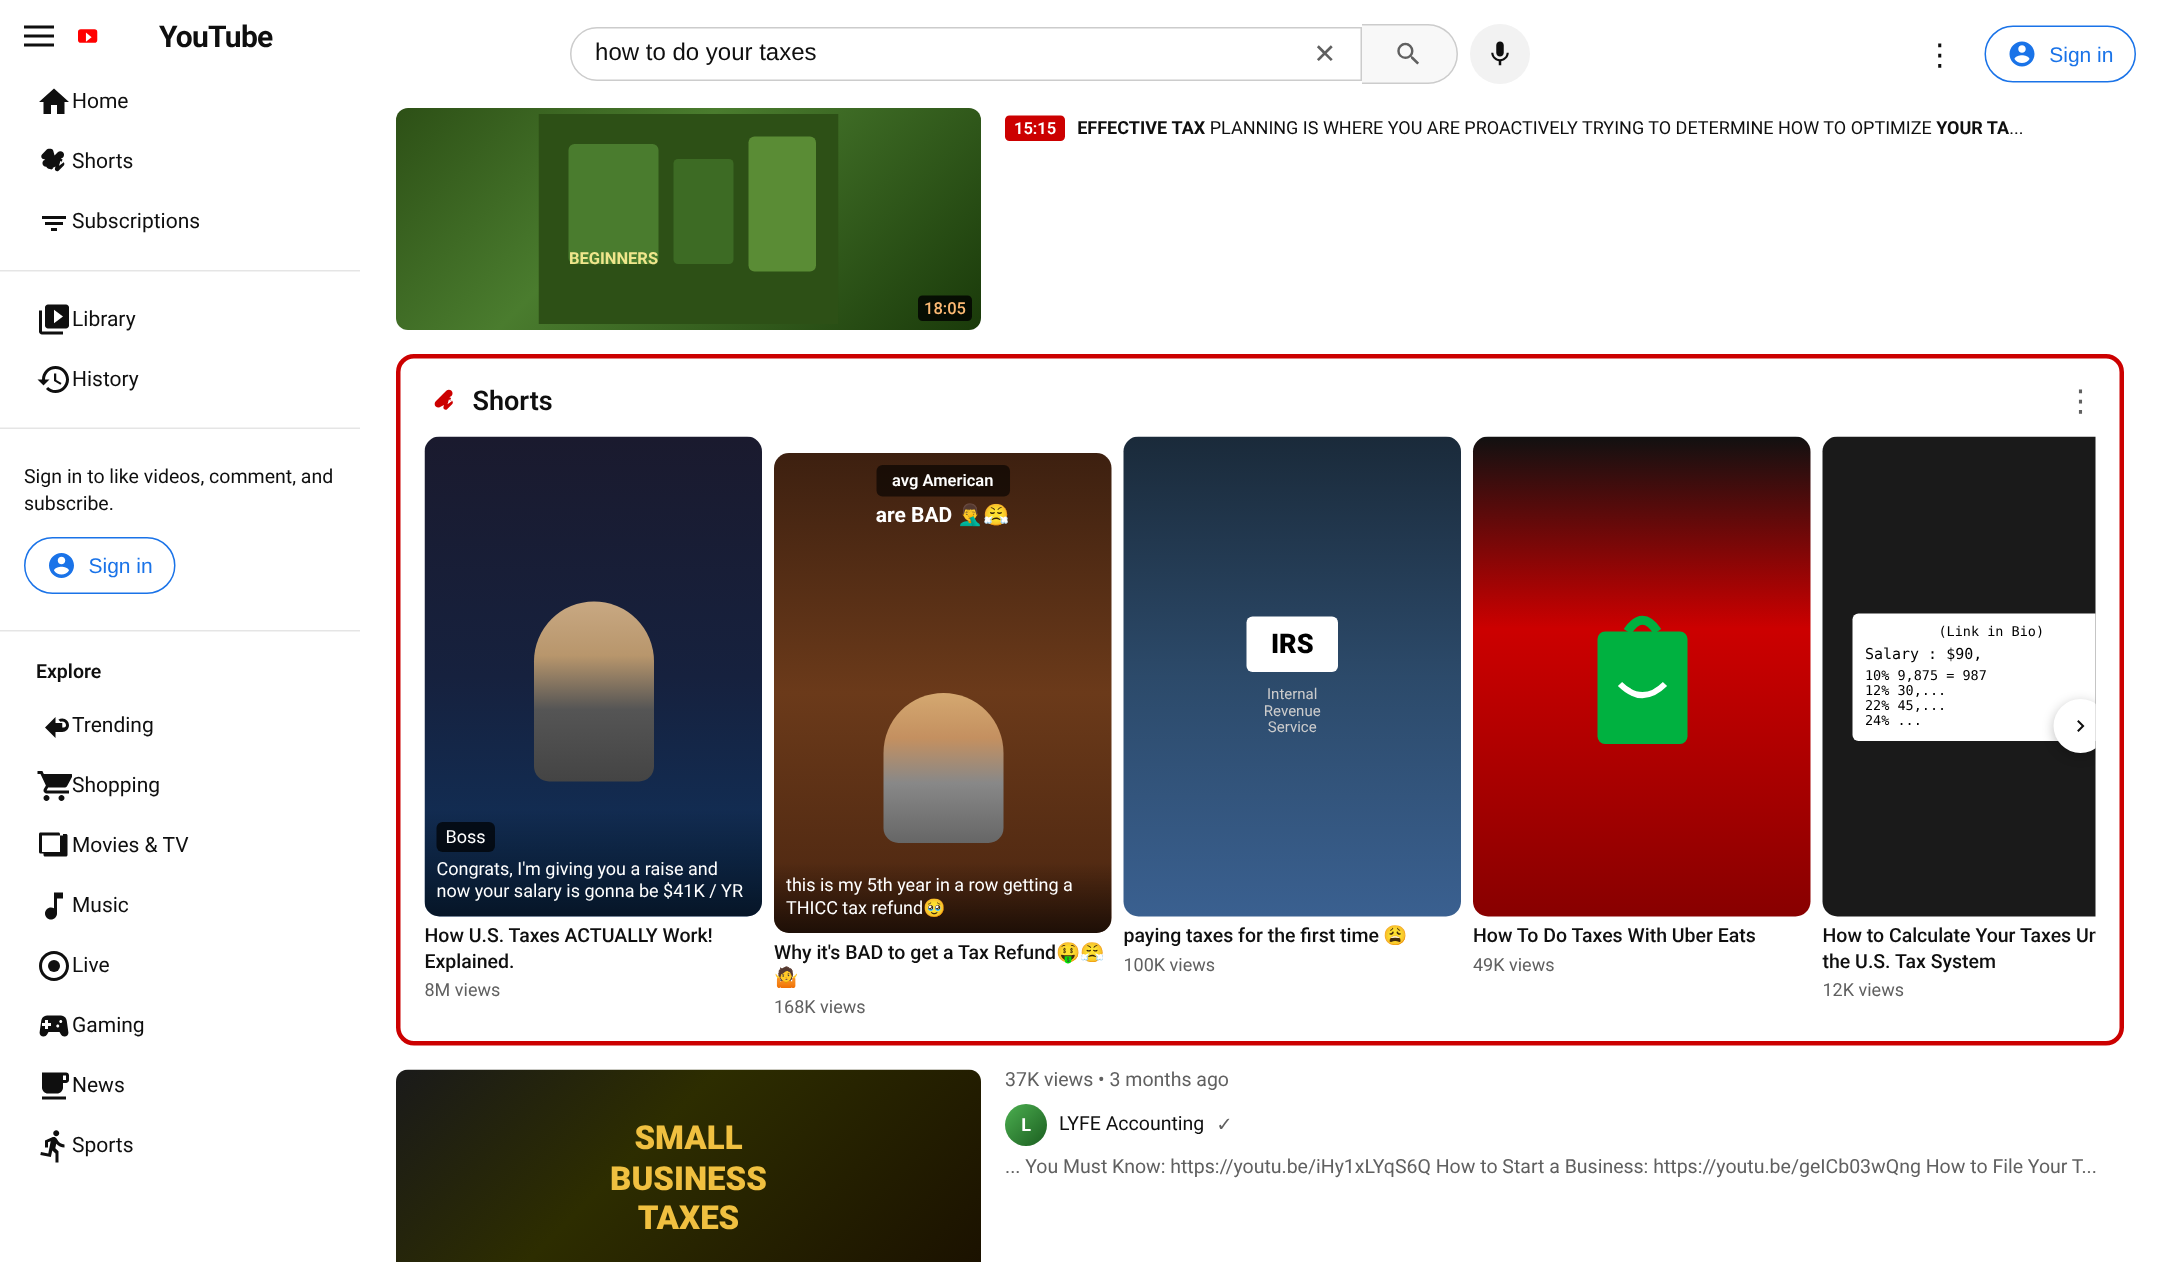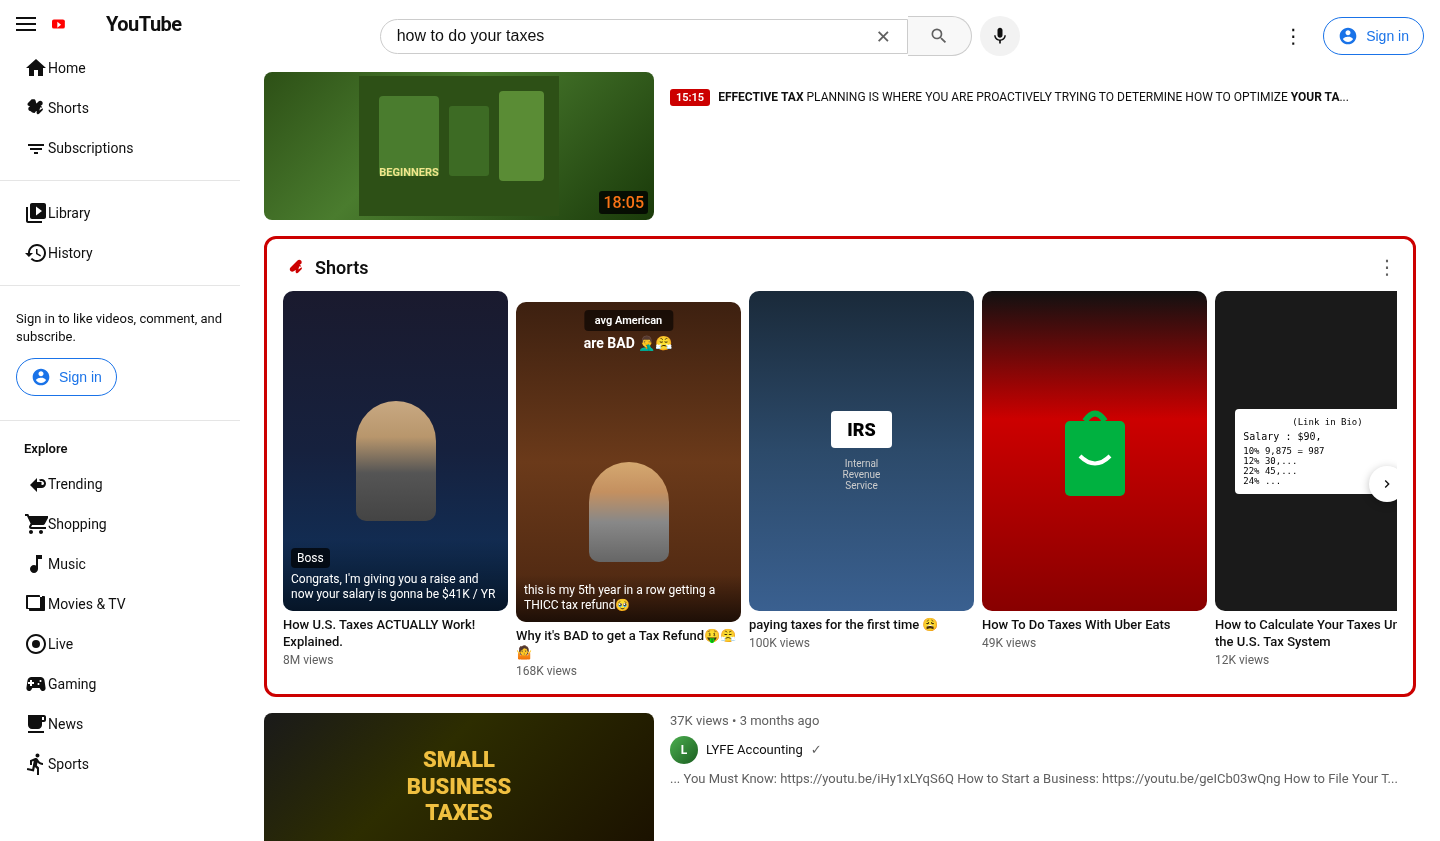--- a/index.html
+++ b/index.html
@@ -64,28 +64,28 @@
       width: 390px;
       height: 148px;
       background: #000;
       border-radius: 8px;
       position: relative;
       overflow: hidden;
       flex-shrink: 0;
     }
     .video-duration {
       position: absolute; bottom: 6px; right: 6px;
-      background: rgba(0,0,0,0.8); color: #f97316;
-      font-size: 16px; padding: 2px 4px; border-radius: 3px; font-weight: 500;
+      background: rgba(0,0,0,0.8); color: #fdba74;
+      font-size: 11px; padding: 2px 4px; border-radius: 3px; font-weight: 500;
     }
     .top-video-thumb-inner {
       width: 100%; height: 100%; background: linear-gradient(135deg, #2d5016 0%, #4a7c2e 40%, #1a3a0a 100%);
       display: flex; align-items: center; justify-content: center;
     }
-    .top-video-info { flex: 1; padding: 4px 0; margin-top: 12px; }
+    .top-video-info { flex: 1; padding: 4px 0; }
     .top-video-timestamp {
       display: flex; align-items: center; gap: 8px;
       font-size: 11px; color: #606060; margin-bottom: 4px;
     }
     .timestamp-badge {
       background: #cc0000; color: #fff; padding: 2px 6px; border-radius: 3px; font-size: 11px; font-weight: 600;
     }
     .top-video-transcript-text {
       font-size: 12px; color: #0f0f0f; line-height: 1.5;
     }
@@ -291,29 +291,29 @@
     <span>Trending</span>
   </div>
   <div class="sidebar-item">
     <svg viewBox="0 0 24 24" fill="currentColor">
         <path d="M7 18c-1.1 0-1.99.9-1.99 2S5.9 22 7 22s2-.9 2-2-.9-2-2-2zM1 2v2h2l3.6 7.59-1.35 2.45c-.16.28-.25.61-.25.96C5 16.1 6.1 17 7 17h15v-2H7.42c-.14 0-.25-.11-.25-.25l.03-.12.9-1.63H19c.75 0 1.41-.41 1.75-1.03l3.58-6.49A1 1 0 0023.46 4H5.21l-.94-2H1zm16 16c-1.1 0-1.99.9-1.99 2s.89 2 1.99 2 2-.9 2-2-.9-2-2-2z"></path>
       </svg>
     <span>Shopping</span>
   </div>
   <div class="sidebar-item">
     <svg viewBox="0 0 24 24" fill="currentColor">
+        <path d="M18 4v1h-2V4c0-.55-.45-1-1-1H3c-.55 0-1 .45-1 1v12c0 .55.45 1 1 1h2v1c0 .55.45 1 1 1h14c.55 0 1-.45 1-1V5c0-.55-.45-1-1-1zm-2 12H4V5h12v11z"></path>
+      </svg>
+    <span>Movies &amp; TV</span>
+  </div>
+  <div class="sidebar-item">
+    <svg viewBox="0 0 24 24" fill="currentColor">
         <path d="M12 3v10.55c-.59-.34-1.27-.55-2-.55-2.21 0-4 1.79-4 4s1.79 4 4 4 4-1.79 4-4V7h4V3h-6z"></path>
       </svg>
     <span>Music</span>
-  </div>
-  <div class="sidebar-item">
-    <svg viewBox="0 0 24 24" fill="currentColor">
-        <path d="M18 4v1h-2V4c0-.55-.45-1-1-1H3c-.55 0-1 .45-1 1v12c0 .55.45 1 1 1h2v1c0 .55.45 1 1 1h14c.55 0 1-.45 1-1V5c0-.55-.45-1-1-1zm-2 12H4V5h12v11z"></path>
-      </svg>
-    <span>Movies &amp; TV</span>
   </div>
   <div class="sidebar-item">
     <svg viewBox="0 0 24 24" fill="currentColor">
         <circle cx="12" cy="12" r="4"></circle>
         <path d="M12 2C6.48 2 2 6.48 2 12s4.48 10 10 10 10-4.48 10-10S17.52 2 12 2zm0 18c-4.41 0-8-3.59-8-8s3.59-8 8-8 8 3.59 8 8-3.59 8-8 8z"></path>
       </svg>
     <span>Live</span>
   </div>
   <div class="sidebar-item">
     <svg viewBox="0 0 24 24" fill="currentColor">

